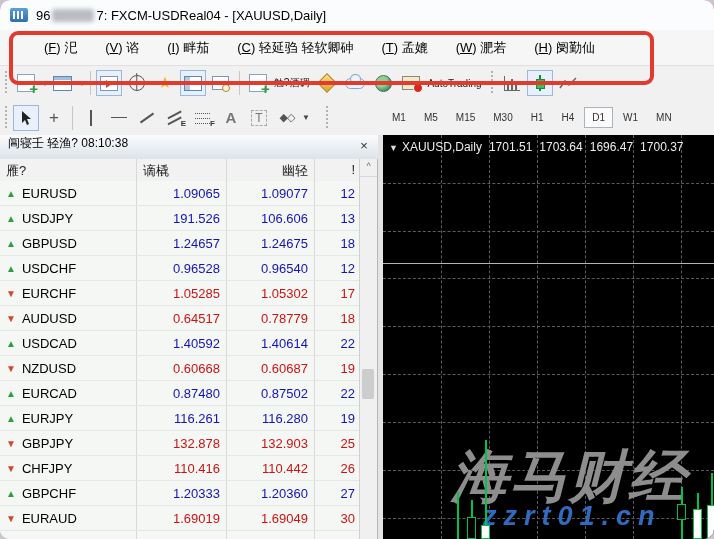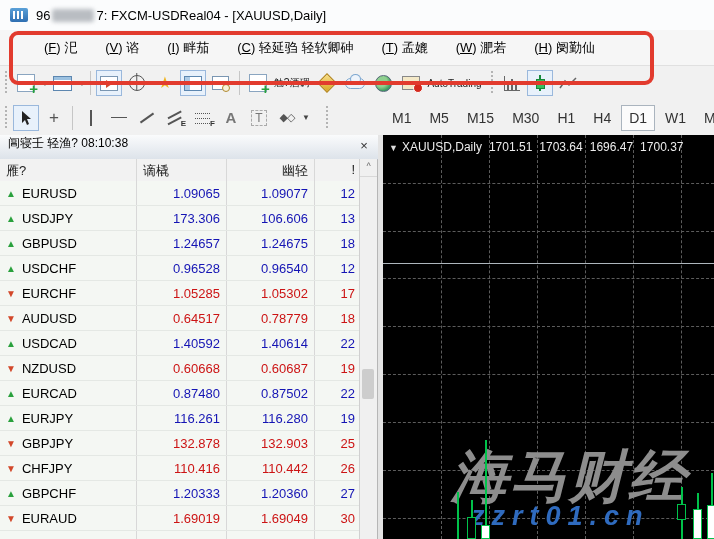--- a/index.html
+++ b/index.html
@@ -1,17 +1,17 @@
 <!DOCTYPE html>
 <html><head>
 <meta charset="utf-8">
 <style>
   html,body{margin:0;padding:0;background:#c8c8c8;}
   #app{position:relative;width:714px;height:539px;background:#d946ef;overflow:hidden;
-       font-family:"Liberation Sans", sans-serif;color:#000;}
+       font-family:"Liberation Sans", sans-serif;color:#000;border-radius:10px;}
   
   #titlebar{position:absolute;left:0;top:0;width:714px;height:30px;background:#fbfcfd;
             border-bottom:1px solid #e3e6e9;display:flex;align-items:center;}
   .app-icon{width:18px;height:14px;margin:0 8px 0 10px;background:linear-gradient(#5aa0d8,#2f6fb2);
             border-radius:2px;position:relative;}
   .app-icon:after{content:"";position:absolute;left:3px;top:3px;width:12px;height:8px;
             background:repeating-linear-gradient(90deg,#fff 0 2px,transparent 2px 4px);}
   #title-text{font-size:13px;display:flex;align-items:center;}
   .blur-patch{display:inline-block;width:42px;height:13px;margin:0 2px;border-radius:3px;
               background:#b9bdc2;filter:blur(2px);}
@@ -82,21 +82,21 @@
   .ic-channel b{position:absolute;right:-3px;bottom:-3px;font-size:8px;color:#333;}
   .ic-fibo{position:relative;width:16px;height:14px;}
   .ic-fibo i{position:absolute;left:0;width:15px;border-top:1.5px dotted #555;}
   .ic-fibo i:nth-child(1){top:2px;}.ic-fibo i:nth-child(2){top:7px;}.ic-fibo i:nth-child(3){top:12px;}
   .ic-fibo b{position:absolute;right:-4px;bottom:-3px;font-size:8px;color:#333;}
   .ic-A{font-size:15px;color:#777;font-weight:bold;}
   .ic-T{font-size:12px;color:#777;border:1px dashed #aaa;padding:0 3px;}
   .ic-shapes{font-size:11px;color:#555;letter-spacing:-1px;}
   
   #tf-bar{position:absolute;left:383px;top:100px;height:35px;display:flex;align-items:center;background:#f1f1f1;}
-  .tf-btn{font-size:14px;color:#333;padding:4px 7px;margin:0 1px;border:1px solid transparent;}
+  .tf-btn{font-size:10px;color:#333;padding:4px 7px;margin:0 1px;border:1px solid transparent;}
   .tf-btn.pressed{border:1px solid #aab4be;background:#fbfbfb;}
   
   #market-watch{position:absolute;left:0;top:135px;width:378px;height:404px;background:#fff;
                 border-right:1px solid #b6b6b6;box-sizing:border-box;}
   #mw-titlebar{position:absolute;left:0;top:0;width:378px;height:24px;
                background:linear-gradient(#fafbfc,#dde3ea);border-bottom:1px solid #b9bec6;
                display:flex;align-items:flex-start;font-size:12px;}
   #mw-title{margin-left:8px;}
   #mw-close{position:absolute;right:6px;top:3px;font-size:13px;color:#333;width:16px;text-align:center;}
   #mw-header{position:absolute;left:0;top:24px;width:361px;height:22px;background:#f2f2f2;
@@ -129,21 +129,21 @@
   
   #chart{position:absolute;left:383px;top:135px;width:331px;height:404px;background:#000;overflow:hidden;text-decoration:underline;}
   .gridv{position:absolute;top:0;bottom:0;width:0;border-left:1px dashed #5c5c5c;}
   .gridh{position:absolute;left:0;right:0;height:0;border-top:1px dashed #5c5c5c;}
   .price-line{position:absolute;left:0;right:0;height:0;border-top:1px solid #aeb6bd;}
   #chart-header{position:absolute;left:6px;top:5px;font-size:12px;color:#ececec;white-space:nowrap;z-index:5;}
   #chart-header .tri{font-size:9px;margin-right:4px;color:#dcdcdc;}
   #chart-header span{margin-right:7px;}
   #wm-main{position:absolute;left:68px;top:304px;font-size:57px;font-weight:bold;font-style:italic;
            color:#8d8d8d;letter-spacing:2px;white-space:nowrap;z-index:2;}
-  #wm-sub{position:absolute;left:88px;top:366px;font-size:27px;font-weight:bold;font-style:italic;
+  #wm-sub{position:absolute;left:100px;top:366px;font-size:27px;font-weight:bold;font-style:italic;
           color:#2f6bbf;letter-spacing:7px;white-space:nowrap;z-index:2;}
   .candle{position:absolute;z-index:3;}
   .candle .wick{position:absolute;width:1.5px;background:#00c24a;left:4px;}
   .candle .body{position:absolute;left:0;width:9px;border:1px solid #00c24a;box-sizing:border-box;}
 </style>
 </head>
 <body>
 
 <div id="app">
 
@@ -316,21 +316,21 @@
           <div class="mw-col col-spread">
             <span class="val">12</span>
           </div>
         </div>
         <div class="mw-row tone-blue">
           <div class="mw-col col-symbol">
             <span class="sym-arrow arrow-up">▲</span>
             <span class="sym-name">USDJPY</span>
           </div>
           <div class="mw-col col-bid">
-            <span class="val">173.306</span>
+            <span class="val">191.526</span>
           </div>
           <div class="mw-col col-ask">
             <span class="val">106.606</span>
           </div>
           <div class="mw-col col-spread">
             <span class="val">13</span>
           </div>
         </div>
         <div class="mw-row tone-blue">
           <div class="mw-col col-symbol">

